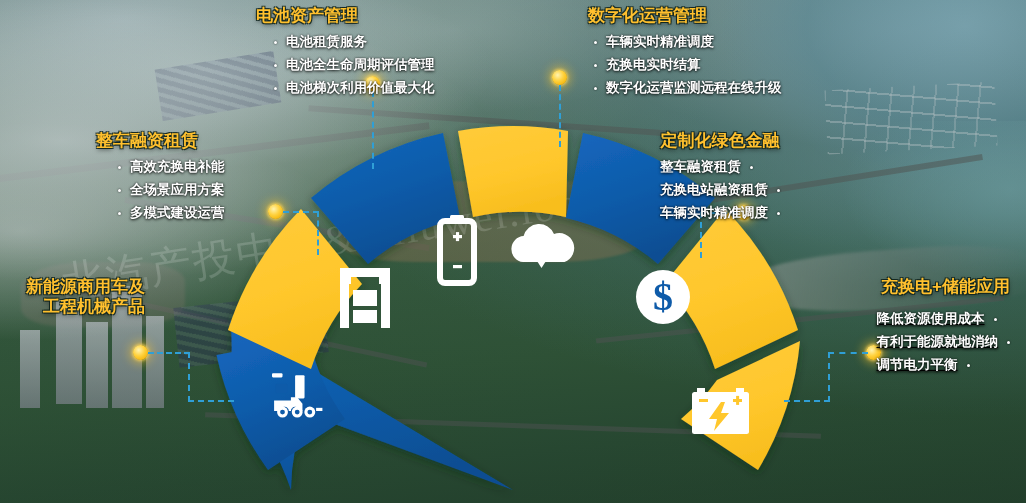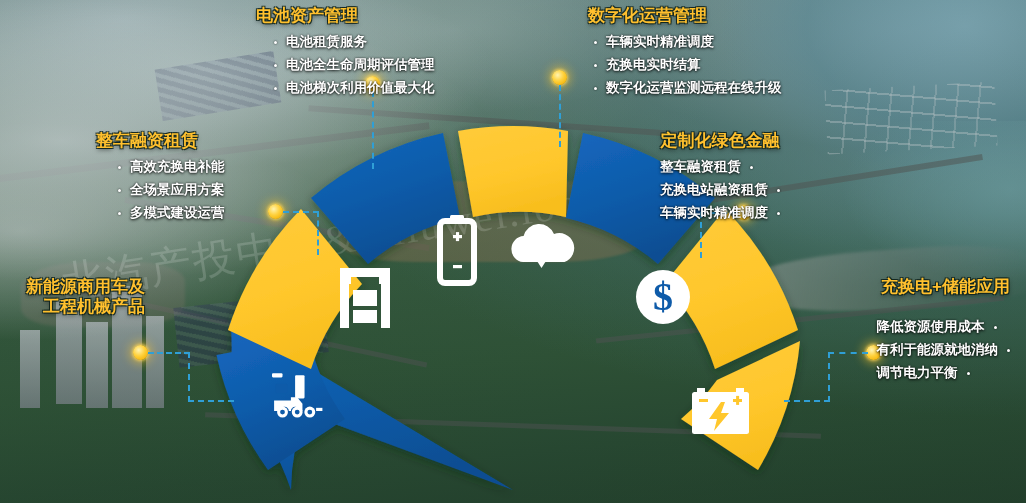--- a/index.html
+++ b/index.html
@@ -120,21 +120,21 @@
   .ta-c .btitle{text-align:center;}
 
   
   #blk-battery{left:256px;top:6px;}
   #blk-digital{left:588px;top:6px;}
   #blk-facility{left:96px;top:131px;}
   #blk-finance{right:246px;top:131px;}
   #blk-vehicle{left:26px;top:277px;}
   #blk-storage{right:16px;top:277px;}
   #blk-vehicle .bullets{margin-top:22px;}
-  #blk-storage .bullets{margin-top:22px;}
+  #blk-storage .bullets{margin-top:14px;text-decoration:underline;}
   #blk-facility .bullets{margin-left:22px;}
   #blk-battery .bullets{margin-left:18px;}
   #blk-digital .bullets{margin-left:6px;}
   #blk-vehicle .bullets{margin-left:10px;}
 
   
   .cdot{
     position:absolute;width:15px;height:15px;border-radius:50%;
     background:radial-gradient(circle at 38% 34%,#fff3b0 0%,#FFD23F 42%,#F5B60B 78%,#e0a400 100%);
     box-shadow:0 0 10px 4px rgba(255,200,40,.45),0 0 3px 1px rgba(255,220,110,.8);

